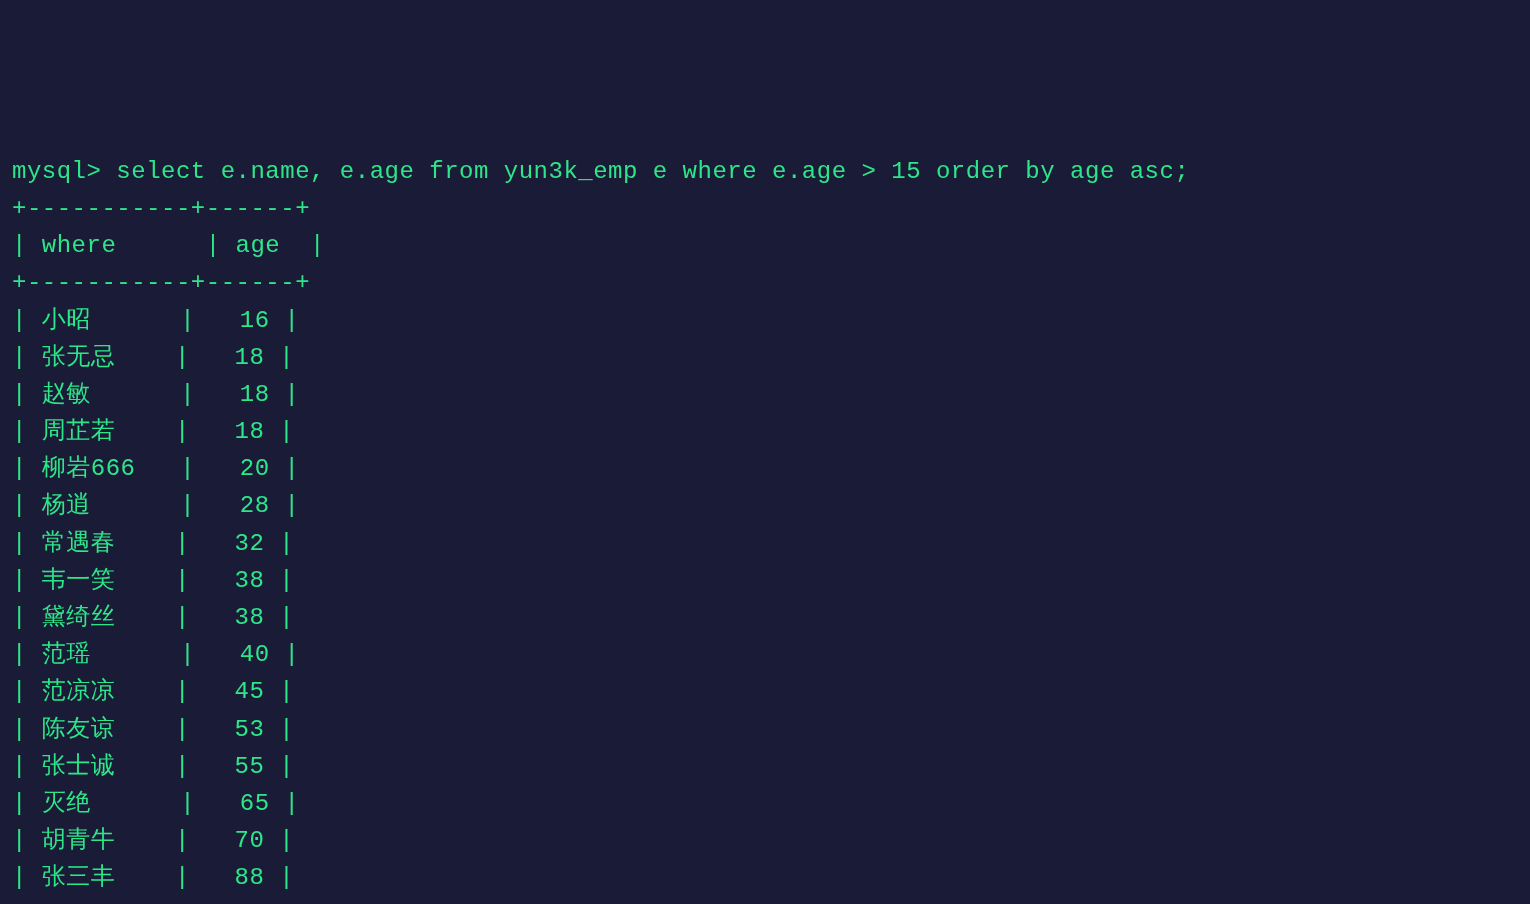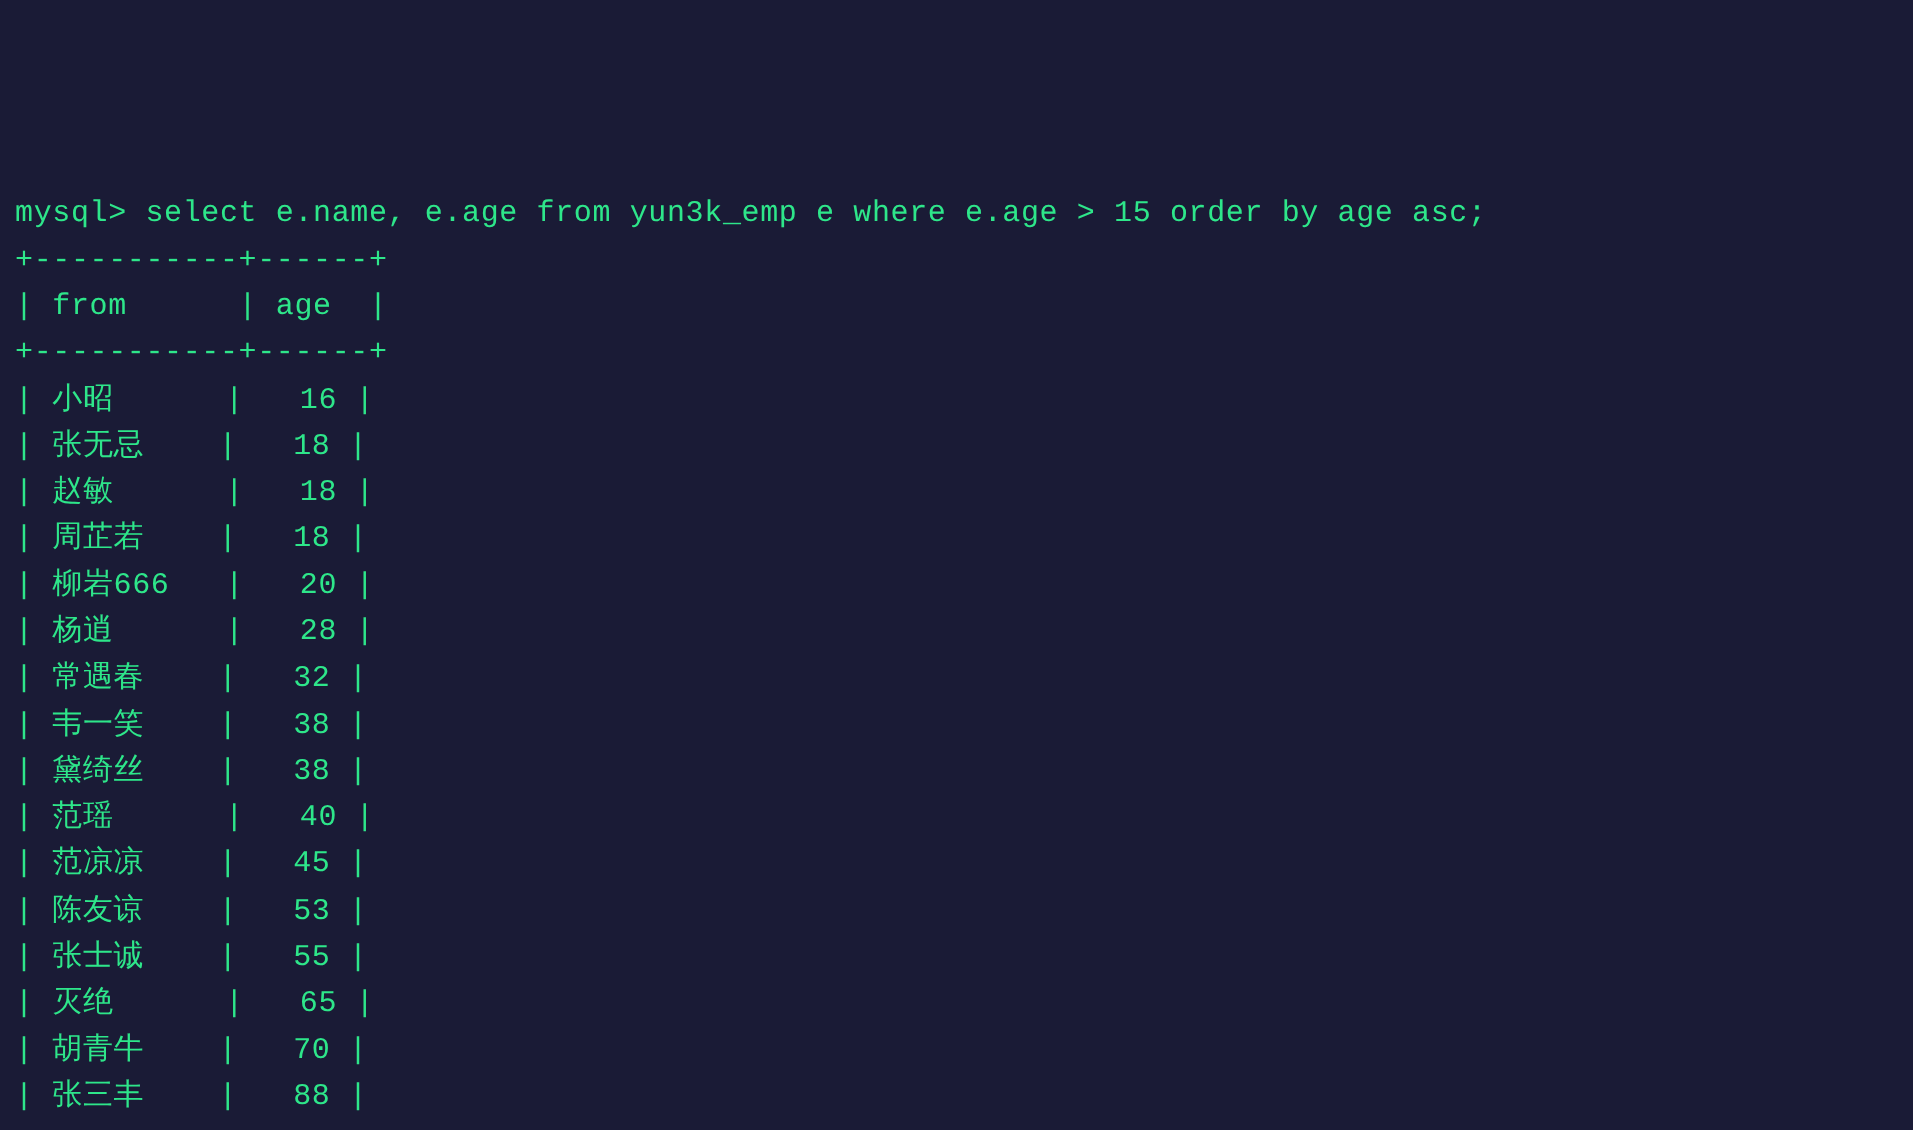--- a/index.html
+++ b/index.html
@@ -21,21 +21,21 @@
       display: block;
     }
   </style>
 </head>
 <body>
 
 
 
 <div class="terminal-output"><span><span>mysql&gt;</span> <span>select e.name, e.age from yun3k_emp e where e.age &gt; 15 order by age asc;</span></span>
 <span id="border-line">+-----------+------+</span>
-<span id="header-line">| from      | age  |</span>
+<span id="header-line">| where      | age  |</span>
 <span id="border-line2">+-----------+------+</span>
 <span id="table-body">| 小昭      |   16 |
 | 张无忌    |   18 |
 | 赵敏      |   18 |
 | 周芷若    |   18 |
 | 柳岩666   |   20 |
 | 杨逍      |   28 |
 | 常遇春    |   32 |
 | 韦一笑    |   38 |
 | 黛绮丝    |   38 |

